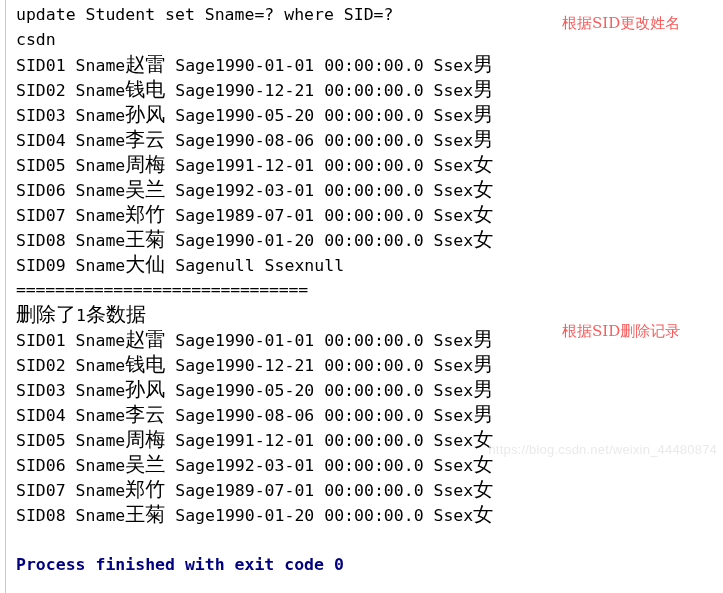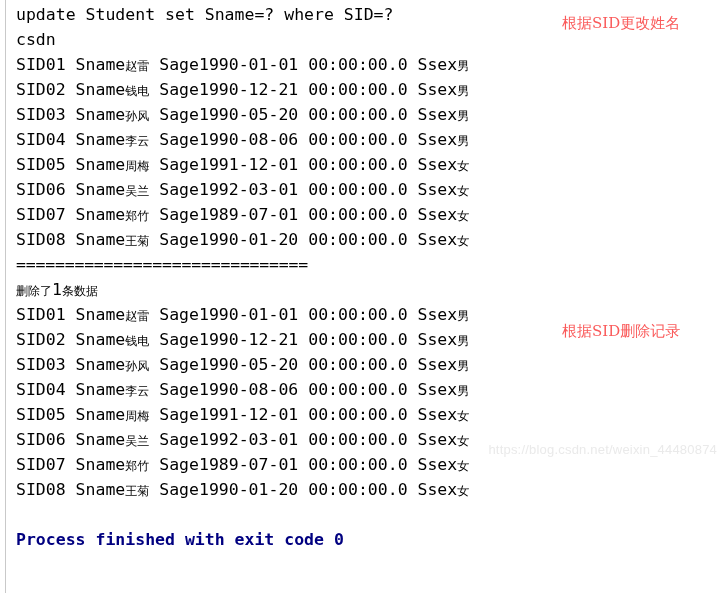--- a/index.html
+++ b/index.html
@@ -58,21 +58,21 @@
 
   
   .line.sysout {
     color: #000080;
     font-weight: 600;
   }
 
   
   .cjk {
     font-family: Liberation Sans, sans-serif;
-    font-size: 12px;
+    font-size: 20px;
   }
 
   
   .annotation {
     position: absolute;
     color: #fa5a5a;
     font-family: "DejaVu Serif", "Liberation Serif", serif;
     font-size: 15px;
     line-height: 18px;
     white-space: nowrap;
@@ -103,20 +103,21 @@
       <div class="line">update Student set Sname=? where SID=?</div>
       <div class="line">csdn</div>
       <div class="line">SID01 Sname<span class="cjk">赵雷</span> Sage1990-01-01 00:00:00.0 Ssex<span class="cjk">男</span></div>
       <div class="line">SID02 Sname<span class="cjk">钱电</span> Sage1990-12-21 00:00:00.0 Ssex<span class="cjk">男</span></div>
       <div class="line">SID03 Sname<span class="cjk">孙风</span> Sage1990-05-20 00:00:00.0 Ssex<span class="cjk">男</span></div>
       <div class="line">SID04 Sname<span class="cjk">李云</span> Sage1990-08-06 00:00:00.0 Ssex<span class="cjk">男</span></div>
       <div class="line">SID05 Sname<span class="cjk">周梅</span> Sage1991-12-01 00:00:00.0 Ssex<span class="cjk">女</span></div>
       <div class="line">SID06 Sname<span class="cjk">吴兰</span> Sage1992-03-01 00:00:00.0 Ssex<span class="cjk">女</span></div>
       <div class="line">SID07 Sname<span class="cjk">郑竹</span> Sage1989-07-01 00:00:00.0 Ssex<span class="cjk">女</span></div>
       <div class="line">SID08 Sname<span class="cjk">王菊</span> Sage1990-01-20 00:00:00.0 Ssex<span class="cjk">女</span></div>
+      <div class="line">SID09 Sname<span class="cjk">大仙</span> Sagenull Ssexnull</div>
       <div class="line sep">==============================</div>
       <div class="line"><span class="cjk">删除了</span>1<span class="cjk">条数据</span></div>
       <div class="line">SID01 Sname<span class="cjk">赵雷</span> Sage1990-01-01 00:00:00.0 Ssex<span class="cjk">男</span></div>
       <div class="line">SID02 Sname<span class="cjk">钱电</span> Sage1990-12-21 00:00:00.0 Ssex<span class="cjk">男</span></div>
       <div class="line">SID03 Sname<span class="cjk">孙风</span> Sage1990-05-20 00:00:00.0 Ssex<span class="cjk">男</span></div>
       <div class="line">SID04 Sname<span class="cjk">李云</span> Sage1990-08-06 00:00:00.0 Ssex<span class="cjk">男</span></div>
       <div class="line">SID05 Sname<span class="cjk">周梅</span> Sage1991-12-01 00:00:00.0 Ssex<span class="cjk">女</span></div>
       <div class="line">SID06 Sname<span class="cjk">吴兰</span> Sage1992-03-01 00:00:00.0 Ssex<span class="cjk">女</span></div>
       <div class="line">SID07 Sname<span class="cjk">郑竹</span> Sage1989-07-01 00:00:00.0 Ssex<span class="cjk">女</span></div>
       <div class="line">SID08 Sname<span class="cjk">王菊</span> Sage1990-01-20 00:00:00.0 Ssex<span class="cjk">女</span></div>

